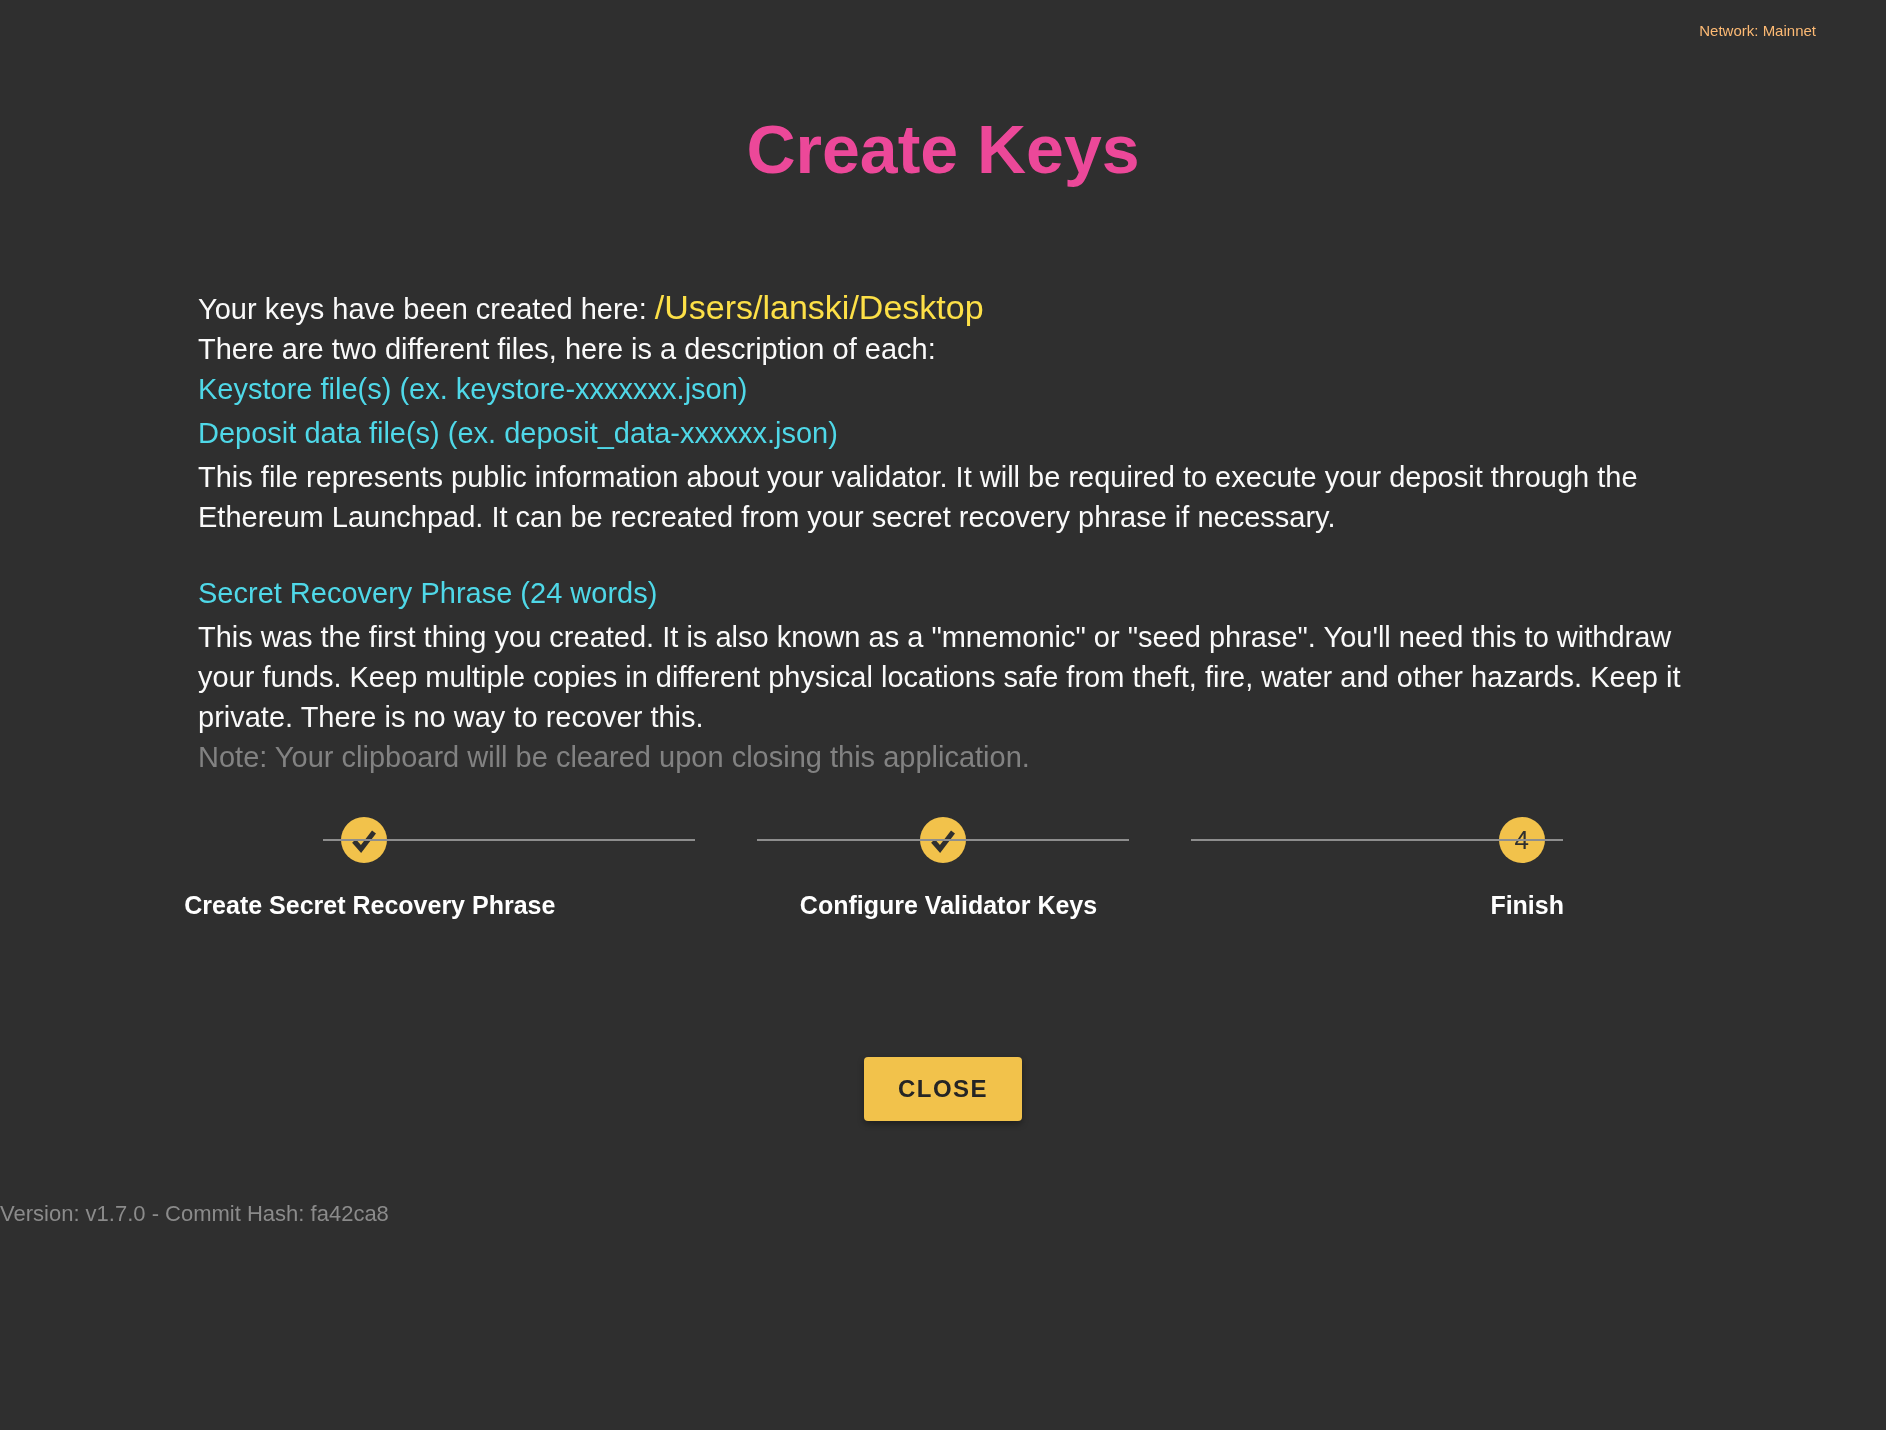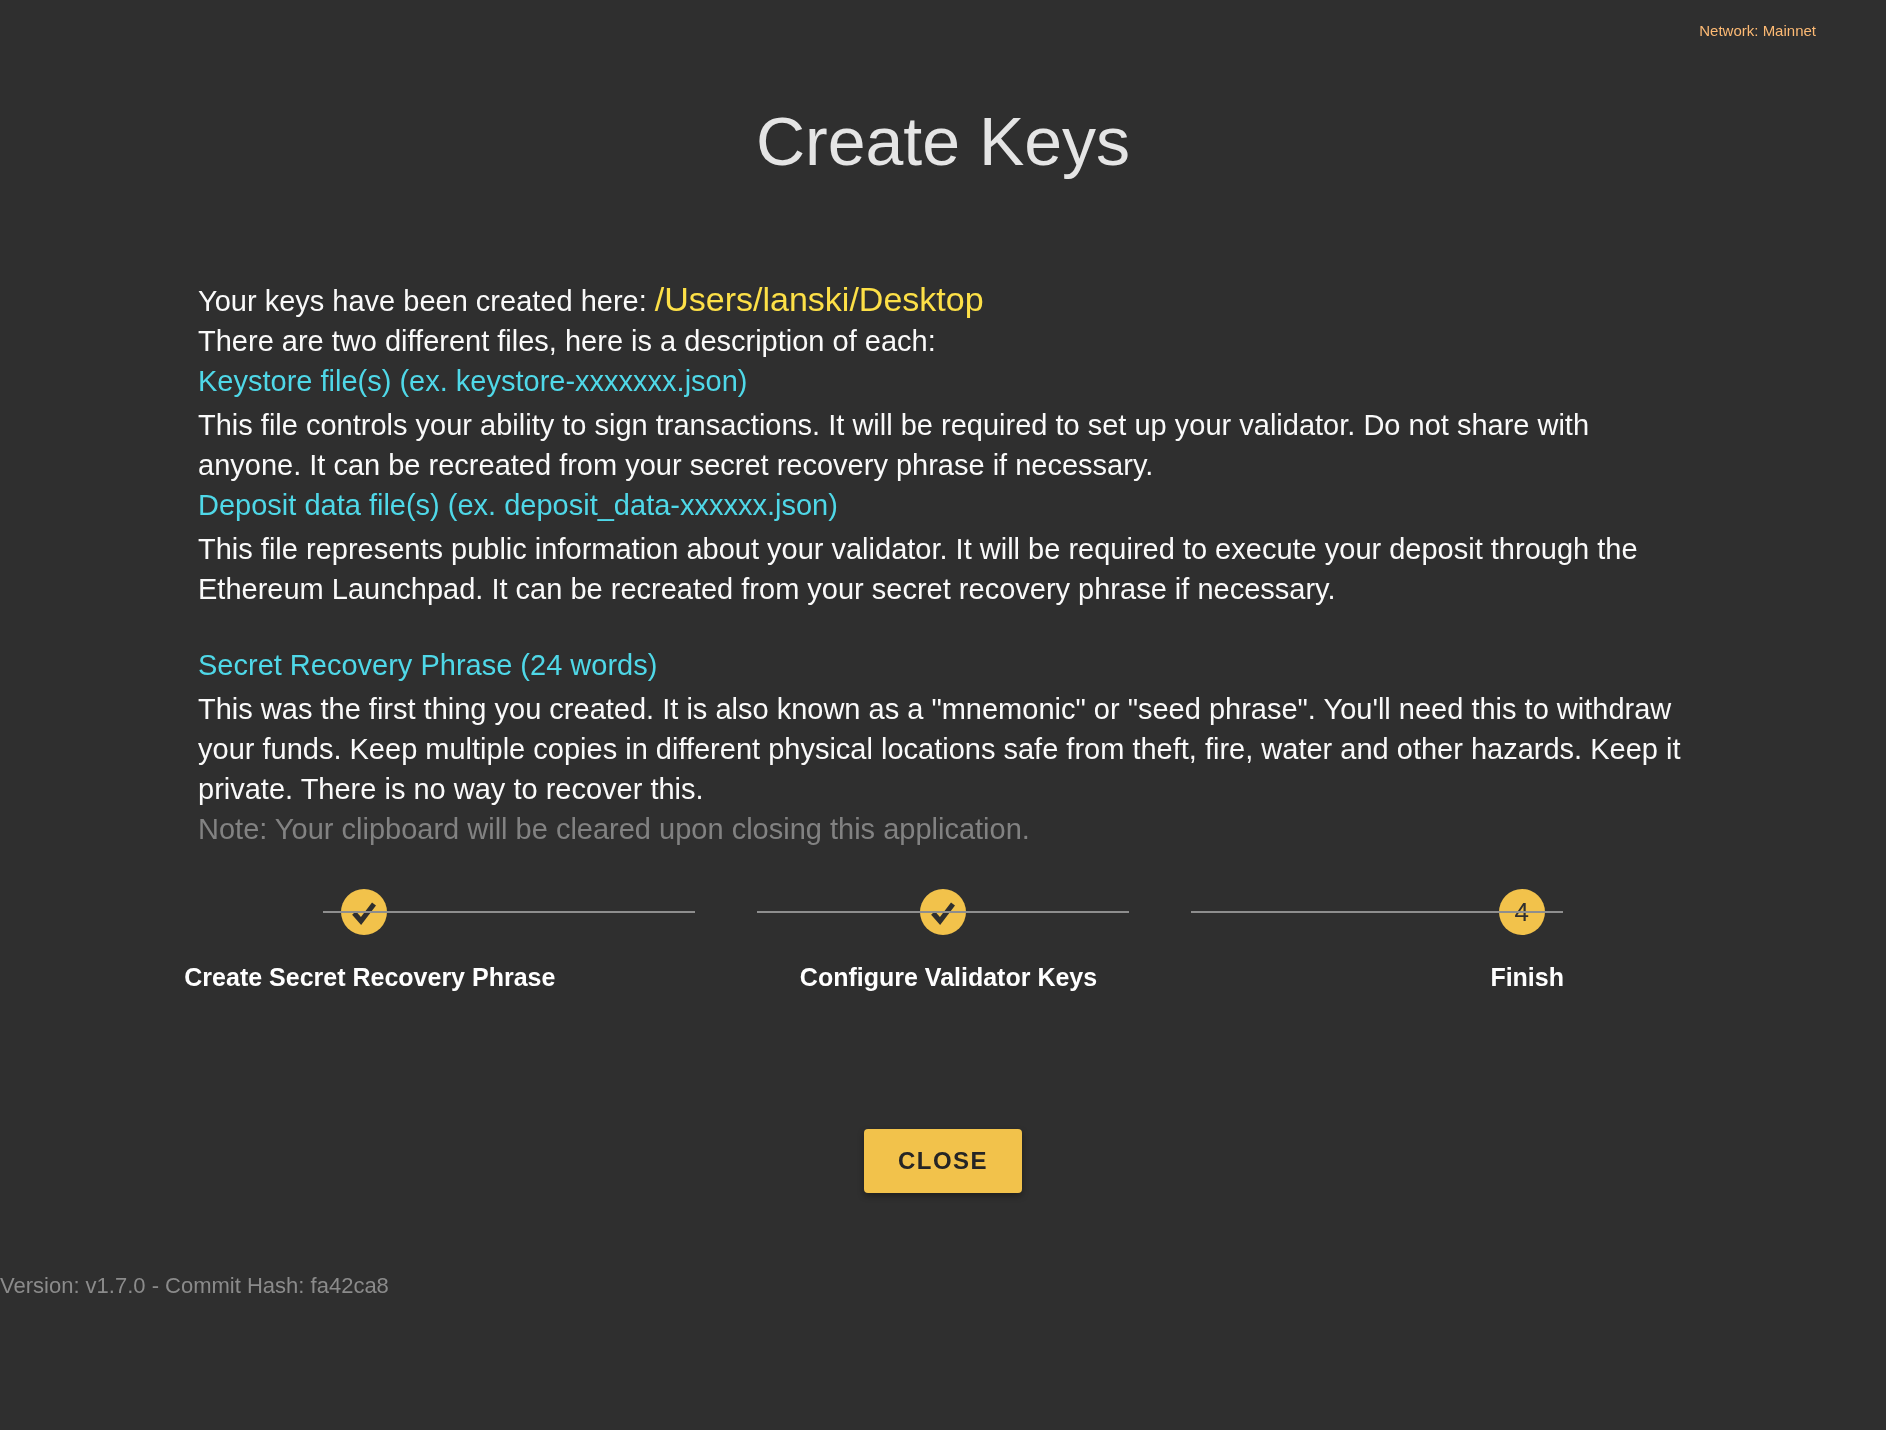--- a/index.html
+++ b/index.html
@@ -15,27 +15,27 @@
 
   .network-label {
     position: absolute;
     top: 22px;
     right: 70px;
     font-size: 15px;
     color: #fdba74;
   }
 
   .page-title {
-    margin: 4px;
+    margin: 12px;
     padding-top: 100px;
     text-align: center;
     font-size: 68px;
     line-height: 1.1;
-    font-weight: 400;
-    color: #e5e5e5;
+    font-weight: 700;
+    color: #ec4899;
   }
 
   .content {
     width: 1490px;
     margin: 100px auto 0 auto;
     font-size: 29px;
     line-height: 40px;
   }
   .content p { margin: 0; }
 
@@ -138,21 +138,20 @@
 <div class="network-label">Network: Mainnet</div>
 
 <h1 class="page-title">Create Keys</h1>
 
 <div class="content">
   <p class="intro-line"><span>Your keys have been created here: </span><span class="path-link">/Users/lanski/Desktop</span></p>
 
   <p class="files-lead">There are two different files, here is a description of each:</p>
 
   <h2 class="section-heading">Keystore file(s) (ex. keystore-xxxxxxx.json)</h2>
-  <p class="section-body">This file controls your ability to sign transactions. It will be required to set up your validator. Do not share with anyone. It can be recreated from your secret recovery phrase if necessary.</p>
 
   <h2 class="section-heading">Deposit data file(s) (ex. deposit_data-xxxxxx.json)</h2>
   <p class="section-body">This file represents public information about your validator. It will be required to execute your deposit through the Ethereum Launchpad. It can be recreated from your secret recovery phrase if necessary.</p>
 
   <h2 class="section-heading gap-top">Secret Recovery Phrase (24 words)</h2>
   <p class="section-body">This was the first thing you created. It is also known as a "mnemonic" or "seed phrase". You'll need this to withdraw your funds. Keep multiple copies in different physical locations safe from theft, fire, water and other hazards. Keep it private. There is no way to recover this.</p>
 
   <p class="note-line">Note: Your clipboard will be cleared upon closing this application.</p>
 </div>
 

